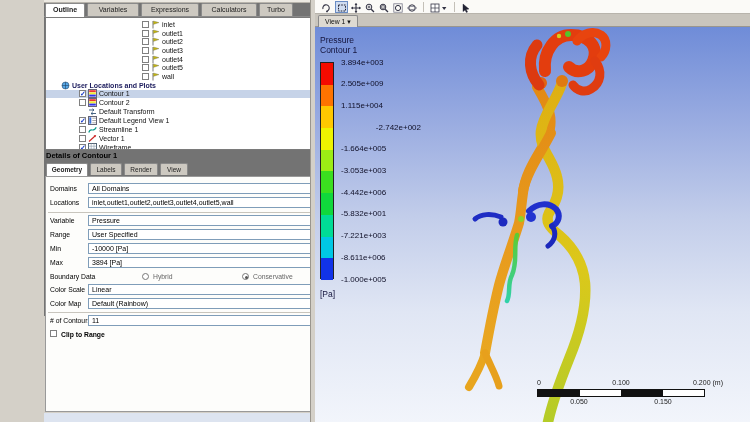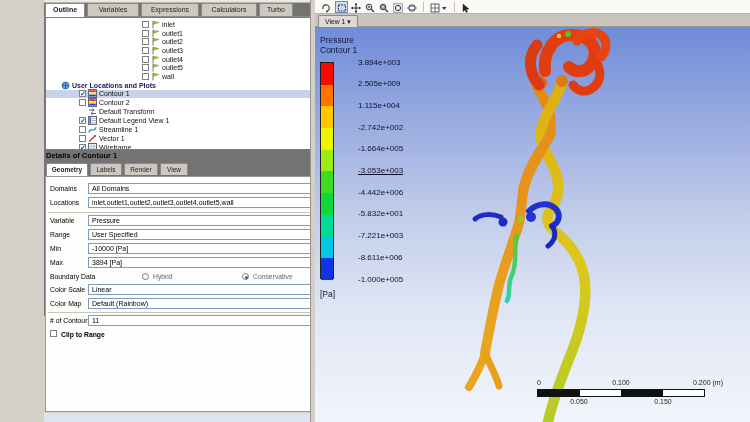--- a/index.html
+++ b/index.html
@@ -73,21 +73,21 @@
     border-radius:2px 2px 0 0; font-size:6.8px; line-height:11px; padding:0 6px; color:#111; }
   #viewport { position:absolute; left:0; top:27px; width:435px; height:395px;
     background:linear-gradient(180deg,#6f8cd8 0%, #96a9e0 22%, #c2cdea 48%, #e0e6f4 72%, #f2f5fb 100%); overflow:hidden; }
 
   
   #legend { position:absolute; left:5px; top:8px; width:110px; }
   #legend-title { font-size:8.5px; color:#14143c; }
   #legend-sub { font-size:8.5px; color:#14143c; margin-bottom:4px; }
   #legend-bar { position:absolute; left:0; top:27px; width:14px; height:217px; border:1px solid #222; }
   #legend-bar div { height:21.7px; }
-  .legend-val { position:absolute; left:38px; width:80px; font-size:8px; color:#101028; line-height:8px; }
+  .legend-val { position:absolute; left:21px; width:80px; font-size:8px; color:#101028; line-height:8px; }
   #legend-unit { position:absolute; left:0px; top:254px; font-size:8.5px; color:#14143c; }
 
   
   #ruler { position:absolute; left:222px; top:352px; width:200px; height:30px; font-size:7px; color:#1a1a1a; }
   #ruler-bar { position:absolute; left:0; top:10px; width:168px; height:8px; border:1px solid #111; display:flex; }
   #ruler-bar div { width:42px; height:100%; }
   .rl { position:absolute; white-space:nowrap; }
 </style>
 </head>
 <body>
@@ -509,23 +509,23 @@
           <div style="background: rgb(59, 223, 31);"></div>
           <div style="background: rgb(16, 216, 60);"></div>
           <div style="background: rgb(0, 220, 150);"></div>
           <div style="background: rgb(0, 200, 228);"></div>
           <div style="background: rgb(17, 51, 232);"></div>
         </div>
       <div id="legend-values">
           <span class="legend-val" style="top: 23.5px;">3.894e+003</span>
           <span class="legend-val" style="top: 45.2px;">2.505e+009</span>
           <span class="legend-val" style="top: 66.9px;">1.115e+004</span>
-          <span class="legend-val" style="top: 88.6px;">-2.742e+002</span>
+          <span class="legend-val" style="top: 88.6px; text-align: right;">-2.742e+002</span>
           <span class="legend-val" style="top: 110.3px;">-1.664e+005</span>
-          <span class="legend-val" style="top: 132px; text-decoration: underline;">-3.053e+003</span>
+          <span class="legend-val" style="top: 132px;">-3.053e+003</span>
           <span class="legend-val" style="top: 153.7px;">-4.442e+006</span>
           <span class="legend-val" style="top: 175.4px;">-5.832e+001</span>
           <span class="legend-val" style="top: 197.1px;">-7.221e+003</span>
           <span class="legend-val" style="top: 218.8px;">-8.611e+006</span>
           <span class="legend-val" style="top: 240.5px;">-1.000e+005</span>
         </div>
       <div id="legend-unit">[Pa]</div>
     </div>
 
     <div id="ruler">

